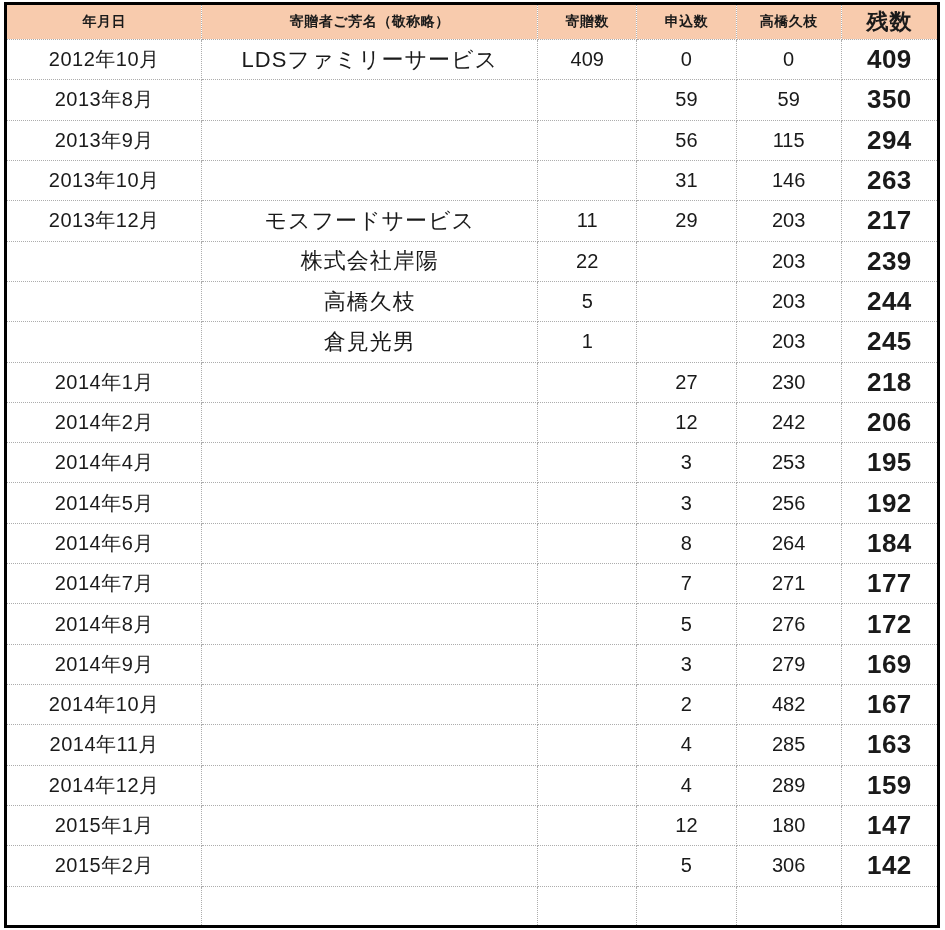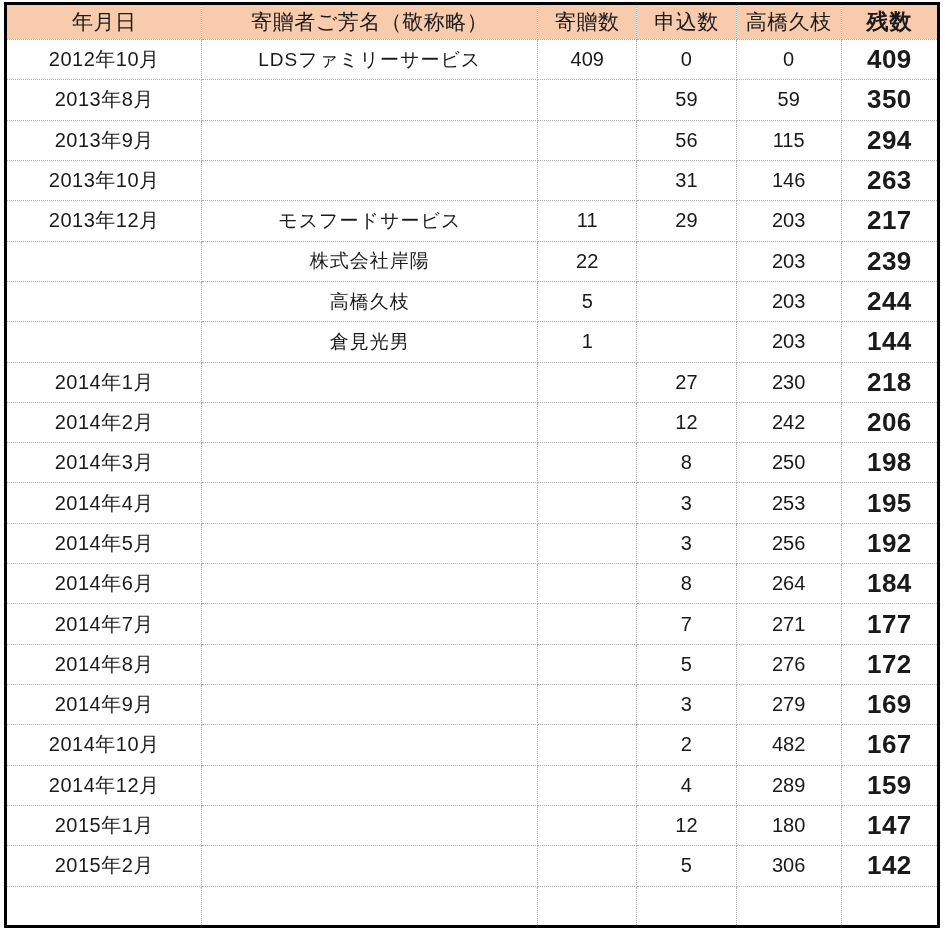--- a/index.html
+++ b/index.html
@@ -39,36 +39,36 @@
     border: 1px dotted var(--border-inner);
     text-align: center;
     vertical-align: middle;
     padding: 0 2px;
     overflow: hidden;
     white-space: nowrap;
   }
   thead th {
     background: var(--header-bg);
     height: 36px;
-    font-weight: normal;
-    font-size: 21px;
+    font-weight: bold;
+    font-size: 14px;
     letter-spacing: 0.5px;
   }
   thead th.col-remaining {
     font-weight: bold;
     font-size: 22px;
     letter-spacing: 1px;
   }
   tbody td {
     height: 37px;
     font-size: 20px;
     background: #ffffff;
   }
   tbody td.col-donor {
-    font-size: 19px;
+    font-size: 22px;
     letter-spacing: 1px;
   }
   tbody td.col-date {
     letter-spacing: 0.5px;
   }
   tbody td.col-remaining {
     font-weight: bold;
     font-size: 26px;
     letter-spacing: 0.5px;
   }
@@ -152,47 +152,39 @@
           <td class="col-applications"></td>
           <td class="col-cumulative">203</td>
           <td class="col-remaining">244</td>
         </tr>
         <tr>
           <td class="col-date"></td>
           <td class="col-donor">倉見光男</td>
           <td class="col-donated">1</td>
           <td class="col-applications"></td>
           <td class="col-cumulative">203</td>
-          <td class="col-remaining">144</td>
+          <td class="col-remaining">245</td>
         </tr>
         <tr>
           <td class="col-date">2014年1月</td>
           <td class="col-donor"></td>
           <td class="col-donated"></td>
           <td class="col-applications">27</td>
           <td class="col-cumulative">230</td>
           <td class="col-remaining">218</td>
         </tr>
         <tr>
           <td class="col-date">2014年2月</td>
           <td class="col-donor"></td>
           <td class="col-donated"></td>
           <td class="col-applications">12</td>
           <td class="col-cumulative">242</td>
           <td class="col-remaining">206</td>
         </tr>
         <tr>
-          <td class="col-date">2014年3月</td>
-          <td class="col-donor"></td>
-          <td class="col-donated"></td>
-          <td class="col-applications">8</td>
-          <td class="col-cumulative">250</td>
-          <td class="col-remaining">198</td>
-        </tr>
-        <tr>
           <td class="col-date">2014年4月</td>
           <td class="col-donor"></td>
           <td class="col-donated"></td>
           <td class="col-applications">3</td>
           <td class="col-cumulative">253</td>
           <td class="col-remaining">195</td>
         </tr>
         <tr>
           <td class="col-date">2014年5月</td>
           <td class="col-donor"></td>
@@ -233,20 +225,28 @@
           <td class="col-cumulative">279</td>
           <td class="col-remaining">169</td>
         </tr>
         <tr>
           <td class="col-date">2014年10月</td>
           <td class="col-donor"></td>
           <td class="col-donated"></td>
           <td class="col-applications">2</td>
           <td class="col-cumulative">482</td>
           <td class="col-remaining">167</td>
+        </tr>
+        <tr>
+          <td class="col-date">2014年11月</td>
+          <td class="col-donor"></td>
+          <td class="col-donated"></td>
+          <td class="col-applications">4</td>
+          <td class="col-cumulative">285</td>
+          <td class="col-remaining">163</td>
         </tr>
         <tr>
           <td class="col-date">2014年12月</td>
           <td class="col-donor"></td>
           <td class="col-donated"></td>
           <td class="col-applications">4</td>
           <td class="col-cumulative">289</td>
           <td class="col-remaining">159</td>
         </tr>
         <tr>

